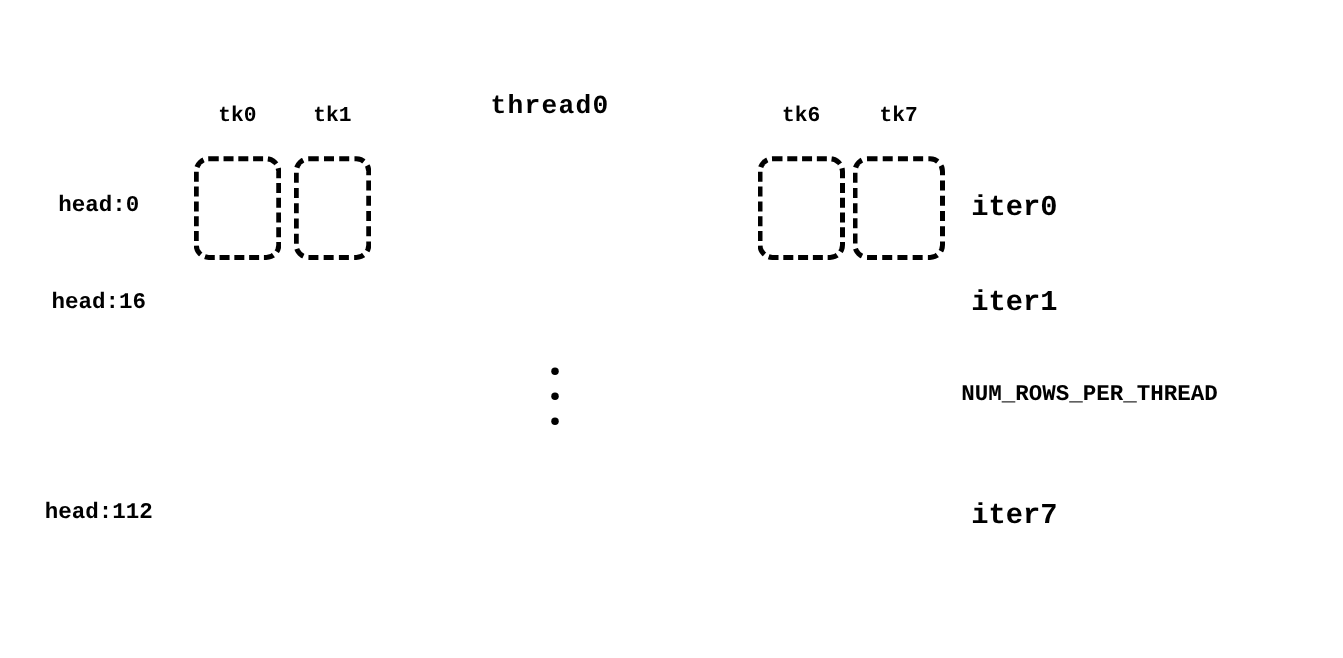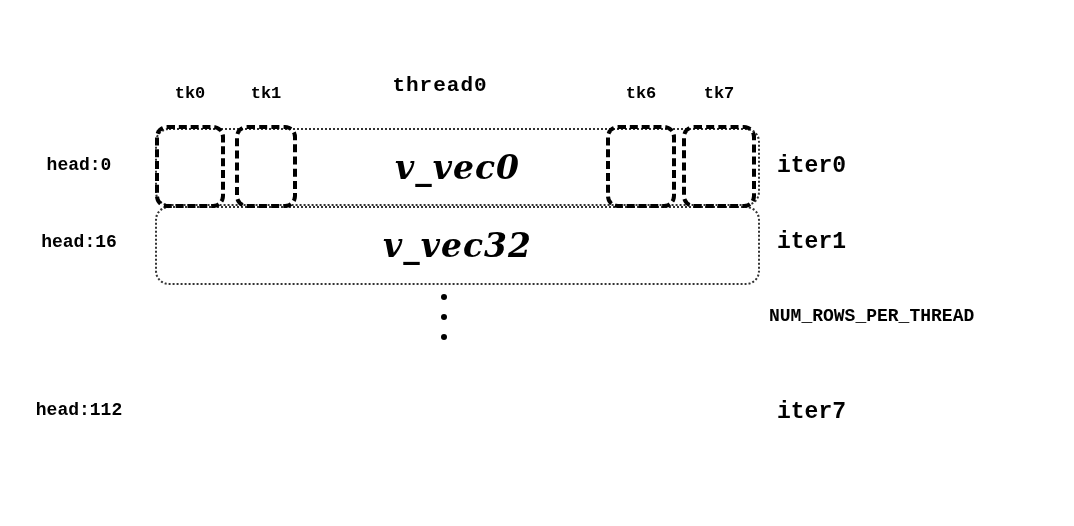--- a/index.html
+++ b/index.html
@@ -124,26 +124,20 @@
 
 <div class="canvas">
 
   <div class="title">thread0</div>
 
   <div class="tklabel tkl-0">tk0</div>
   <div class="tklabel tkl-1">tk1</div>
   <div class="tklabel tkl-2">tk6</div>
   <div class="tklabel tkl-3">tk7</div>
 
-  <div class="vrow row-0">
-    <span class="vec">v_vec0</span>
-  </div>
-  <div class="vrow row-1">
-    <span class="vec">v_vec32</span>
-  </div>
 
   <div class="tkbox tk-0"></div>
   <div class="tkbox tk-1"></div>
   <div class="tkbox tk-2"></div>
   <div class="tkbox tk-3"></div>
 
   <div class="head head-0">head:0</div>
   <div class="head head-1">head:16</div>
   <div class="head head-2">head:112</div>
 

